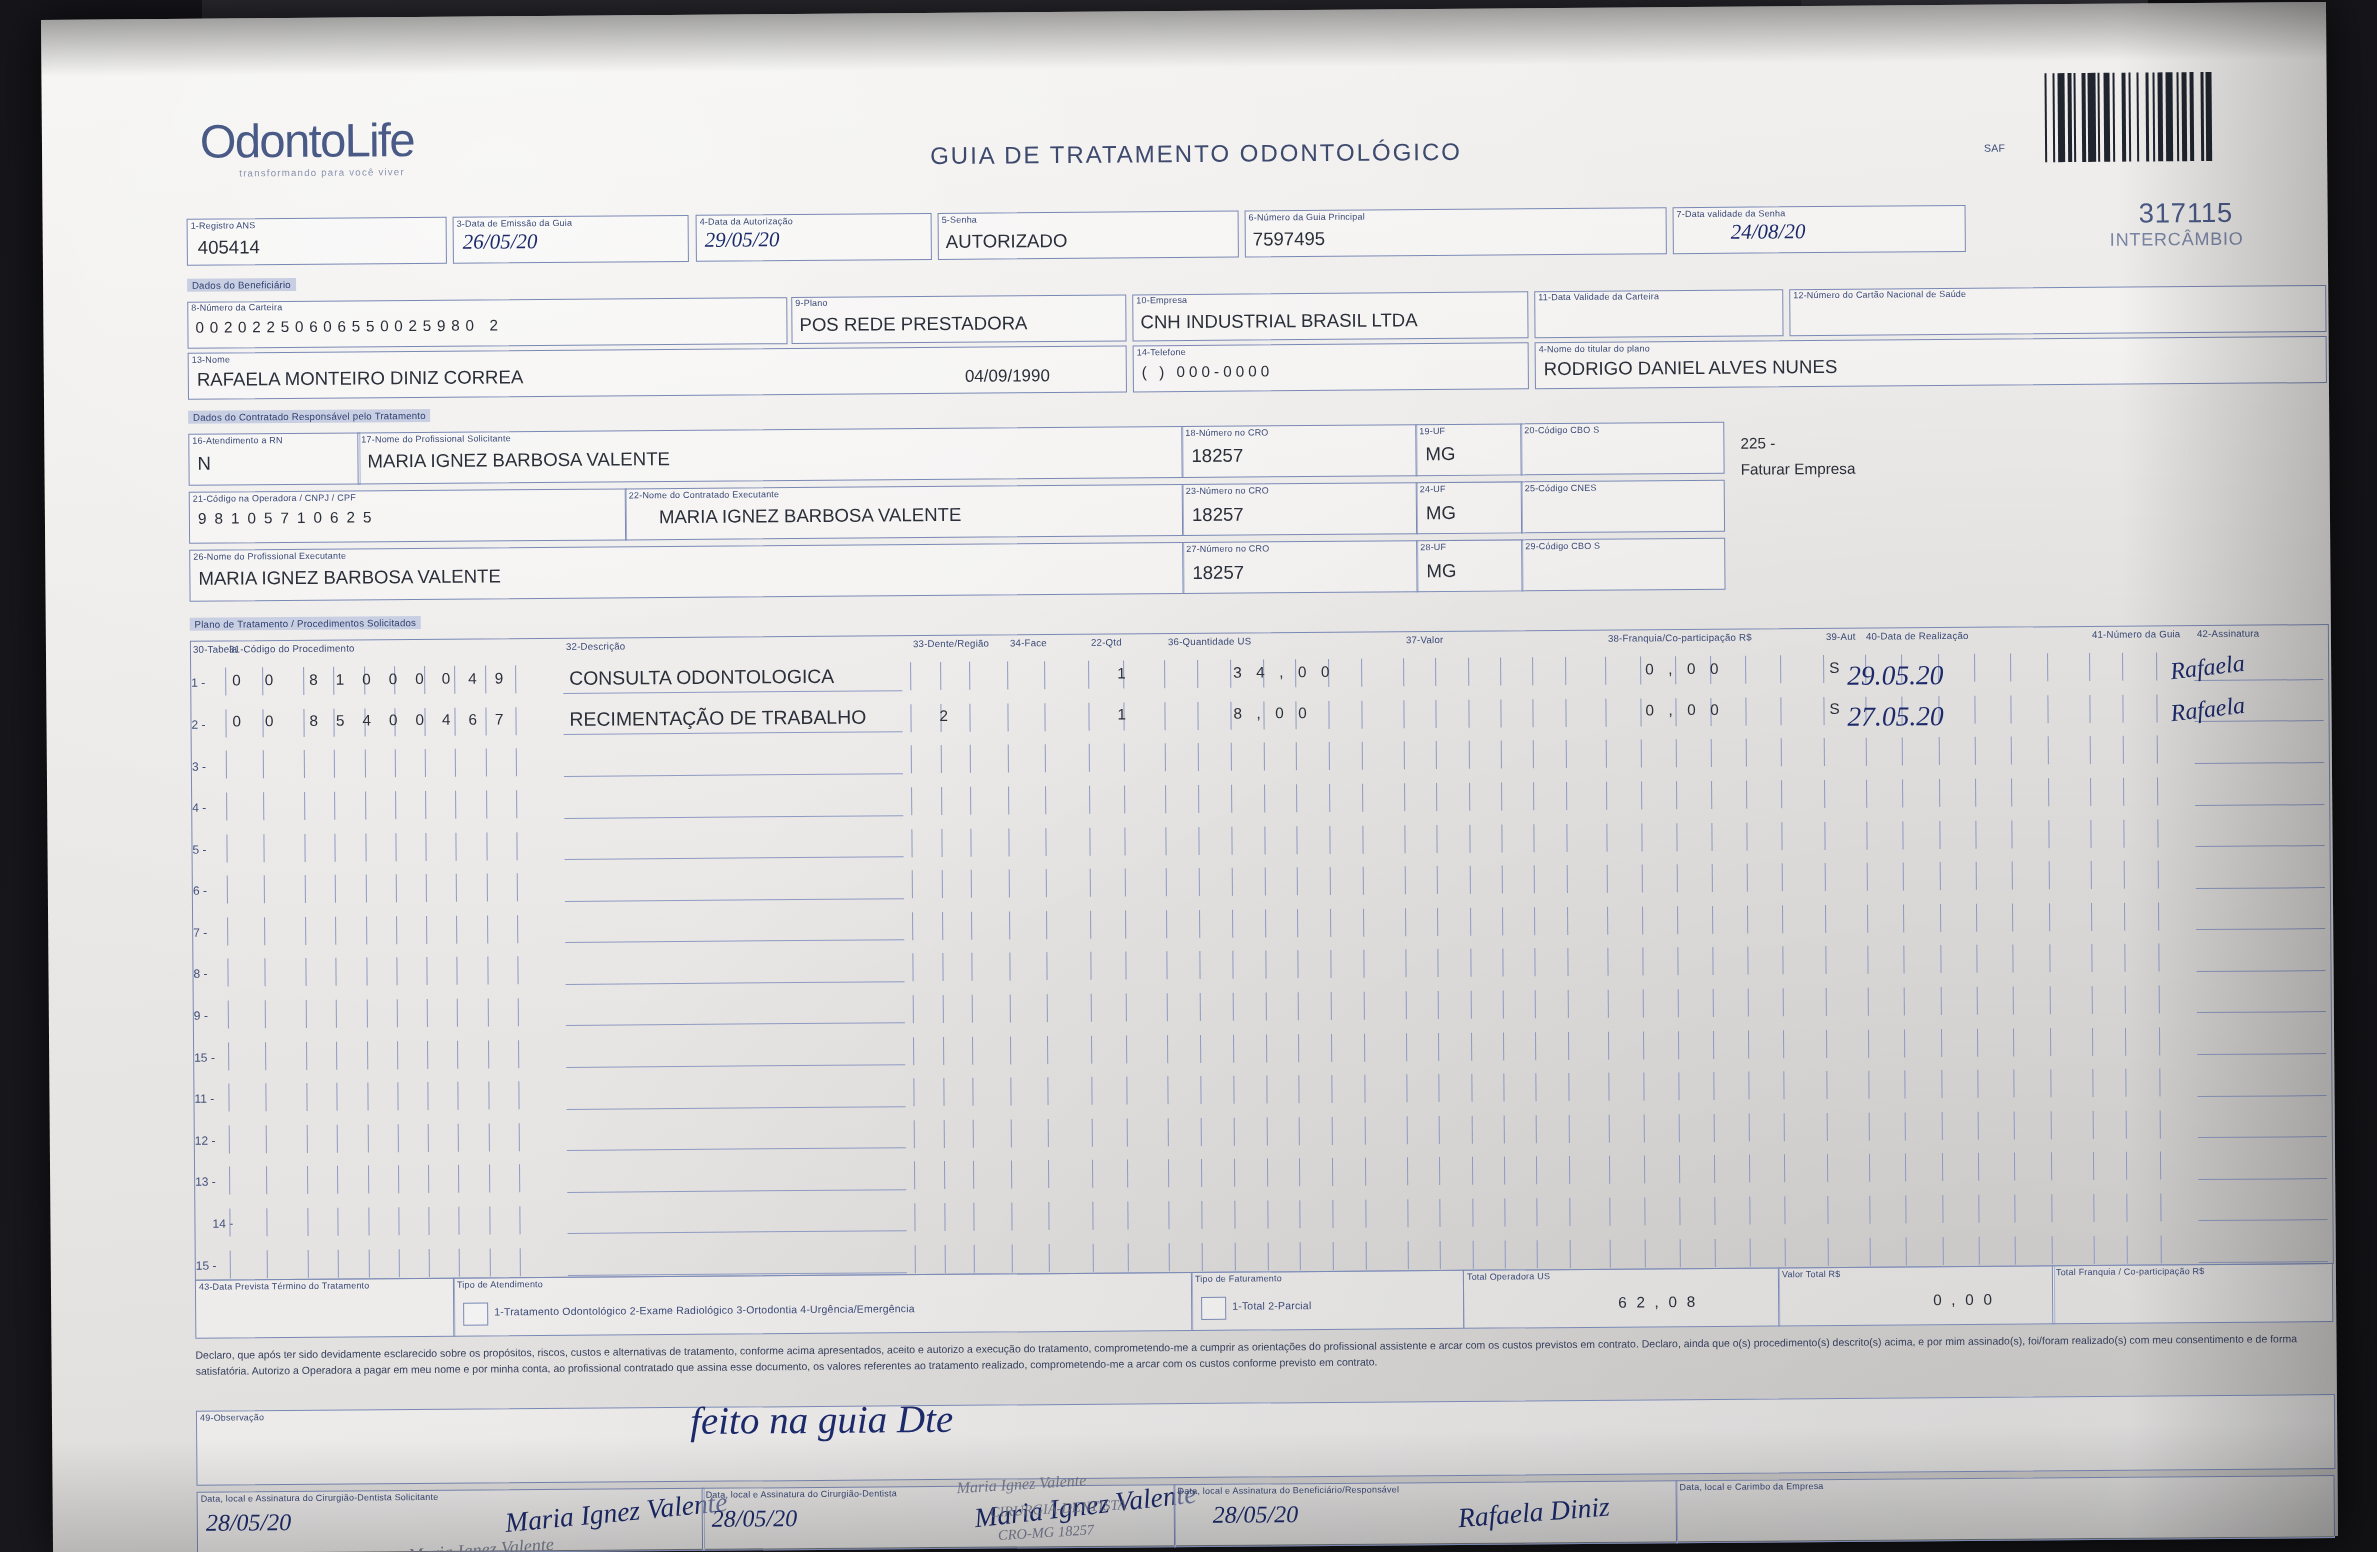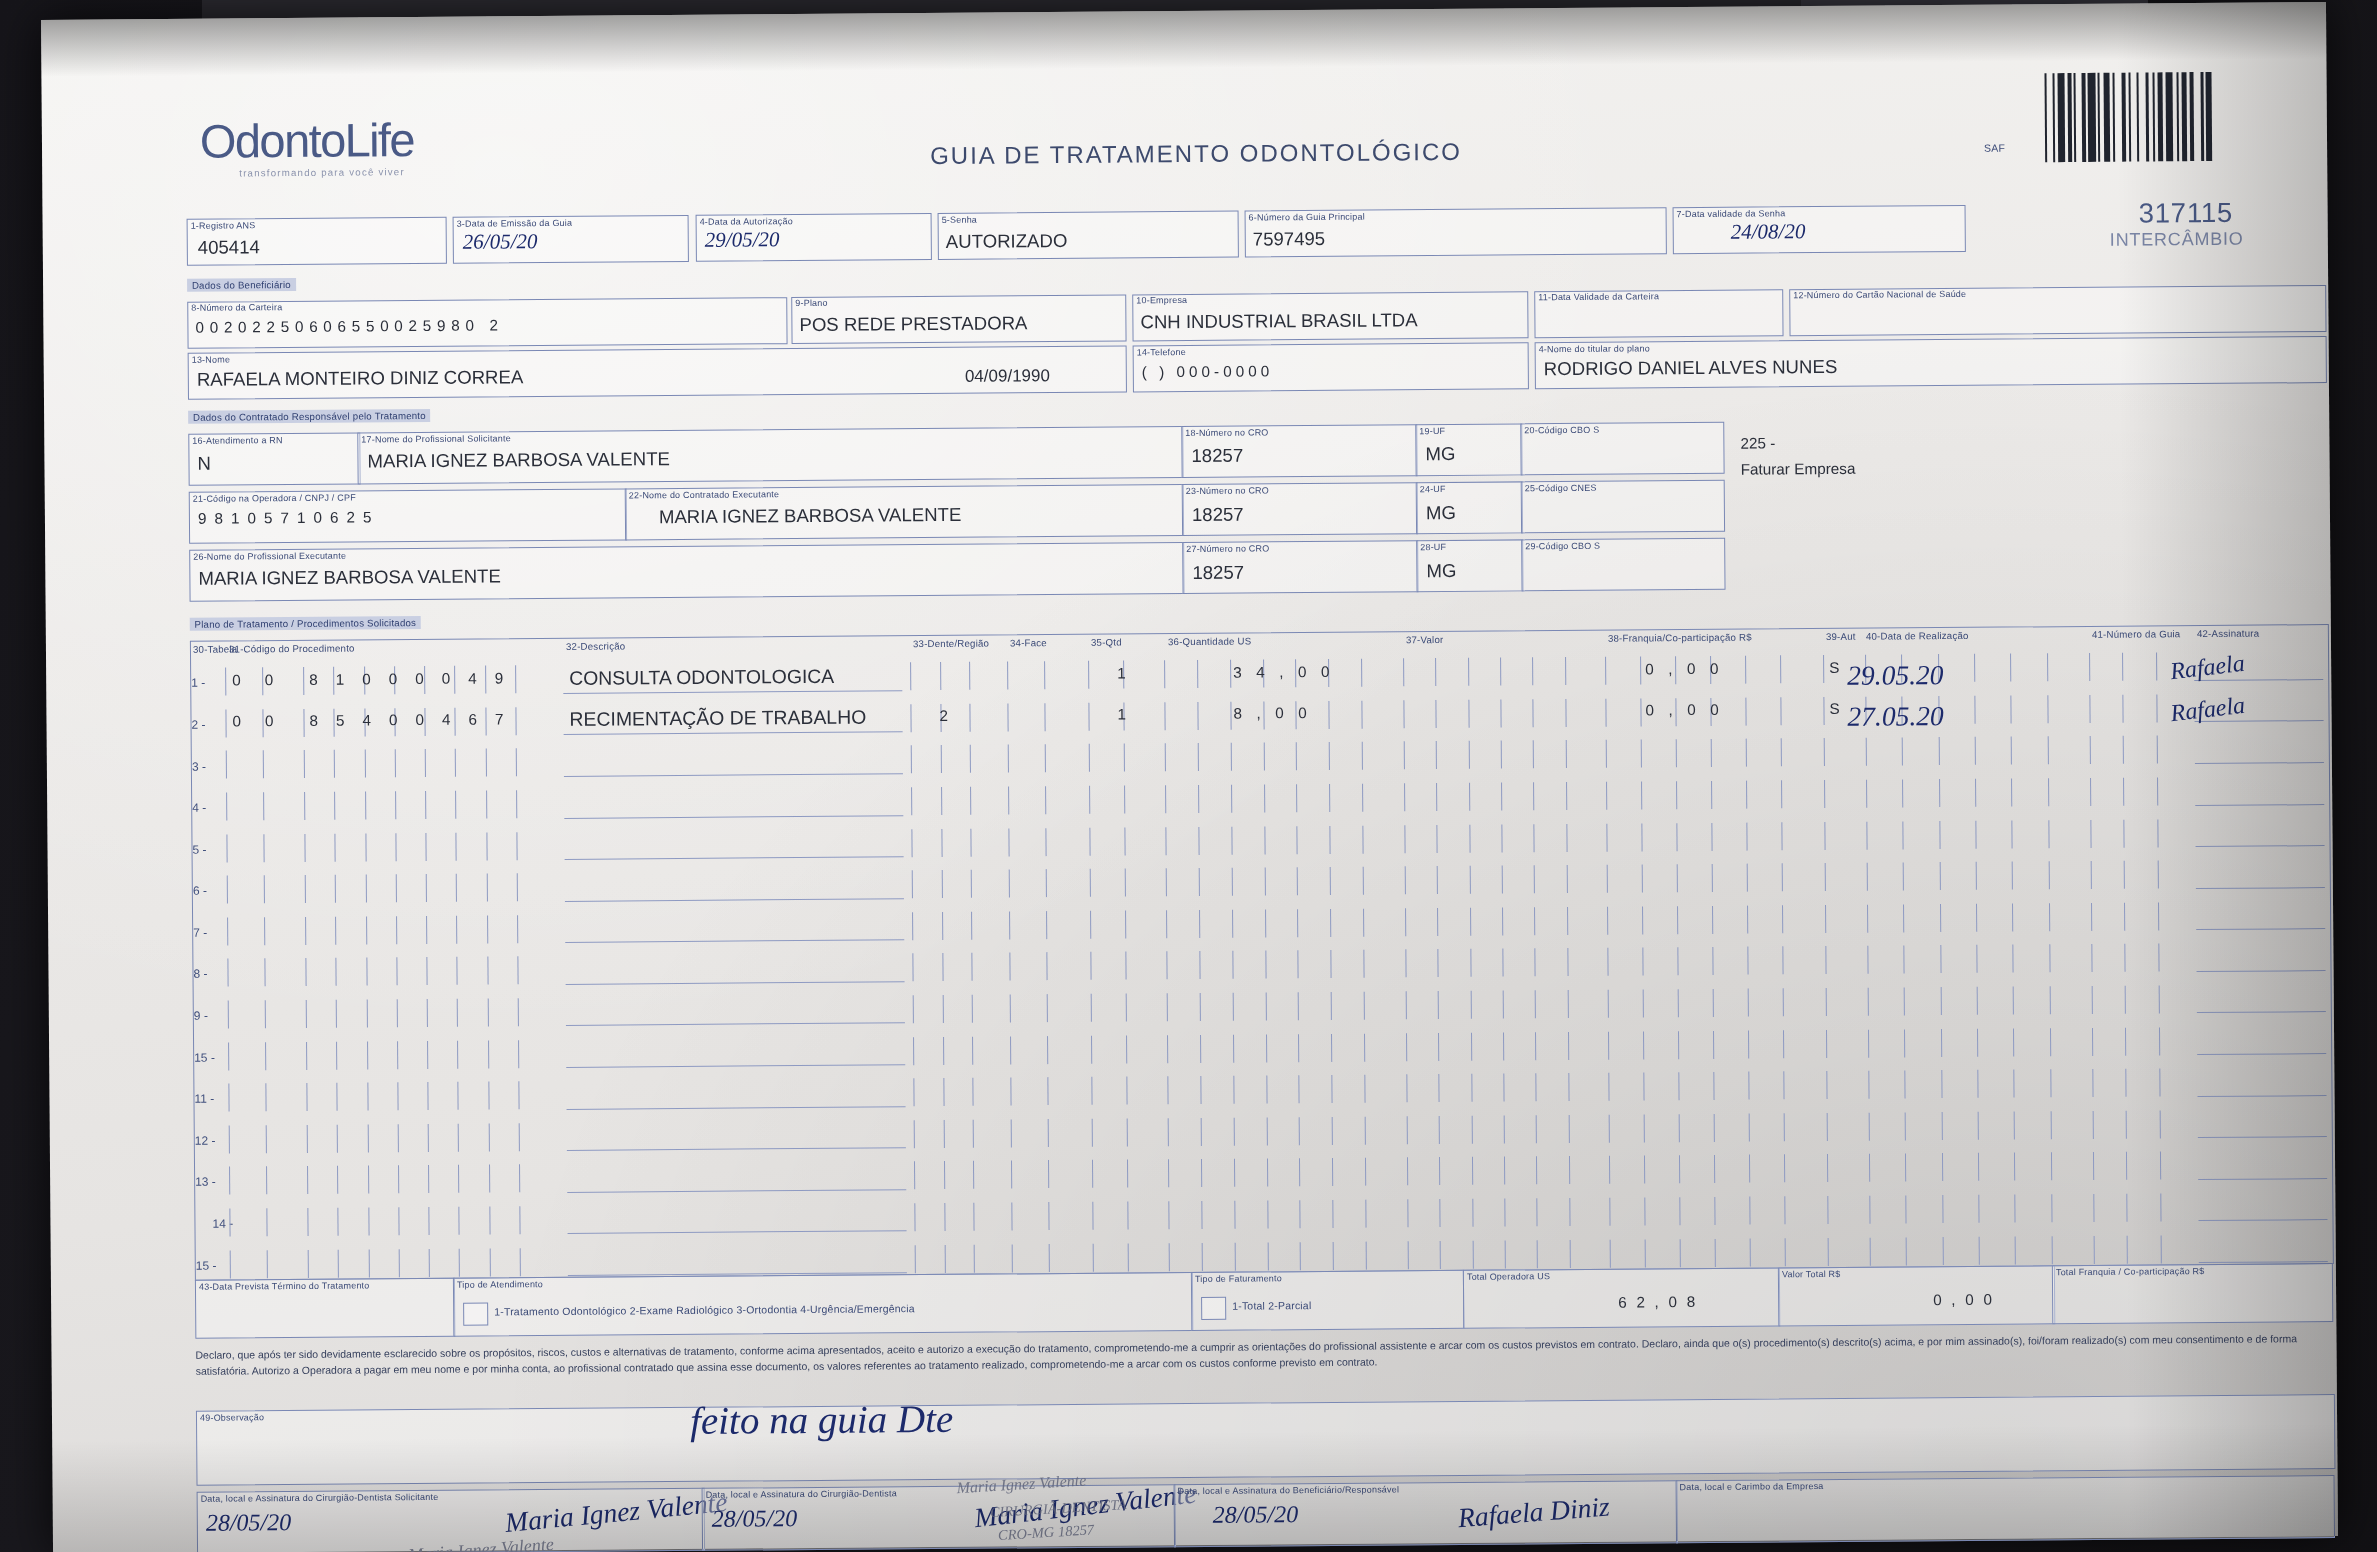--- a/index.html
+++ b/index.html
@@ -238,21 +238,21 @@
       <div class="sect" style="left:144px;top:599px;">Plano de Tratamento / Procedimentos Solicitados</div>
 
       <div class="box" style="left:144px;top:622px;width:2137px;height:638px;background:transparent;"></div>
 
       <div id="table-headers">
           <div class="lbl" style="left:147px;top:625px;font-size:9.7px;">30-Tabela</div>
           <div class="lbl" style="left:183px;top:625px;font-size:9.7px;">31-Código do Procedimento</div>
           <div class="lbl" style="left:520px;top:625px;font-size:9.7px;">32-Descrição</div>
           <div class="lbl" style="left:867px;top:625px;font-size:9.7px;">33-Dente/Região</div>
           <div class="lbl" style="left:964px;top:625px;font-size:9.7px;">34-Face</div>
-          <div class="lbl" style="left:1045px;top:625px;font-size:9.7px;">35-Qtd</div>
+          <div class="lbl" style="left:1045px;top:625px;font-size:9.7px;">22-Qtd</div>
           <div class="lbl" style="left:1122px;top:625px;font-size:9.7px;">36-Quantidade US</div>
           <div class="lbl" style="left:1360px;top:625px;font-size:9.7px;">37-Valor</div>
           <div class="lbl" style="left:1562px;top:625px;font-size:9.7px;">38-Franquia/Co-participação R$</div>
           <div class="lbl" style="left:1780px;top:625px;font-size:9.7px;">39-Aut</div>
           <div class="lbl" style="left:1820px;top:625px;font-size:9.7px;">40-Data de Realização</div>
           <div class="lbl" style="left:2046px;top:625px;font-size:9.7px;">41-Número da Guia</div>
           <div class="lbl" style="left:2151px;top:625px;font-size:9.7px;">42-Assinatura</div>
         </div>
       <div id="table-rows">
           <div class="rownum" style="left:145px;top:657px;">1 -</div>

